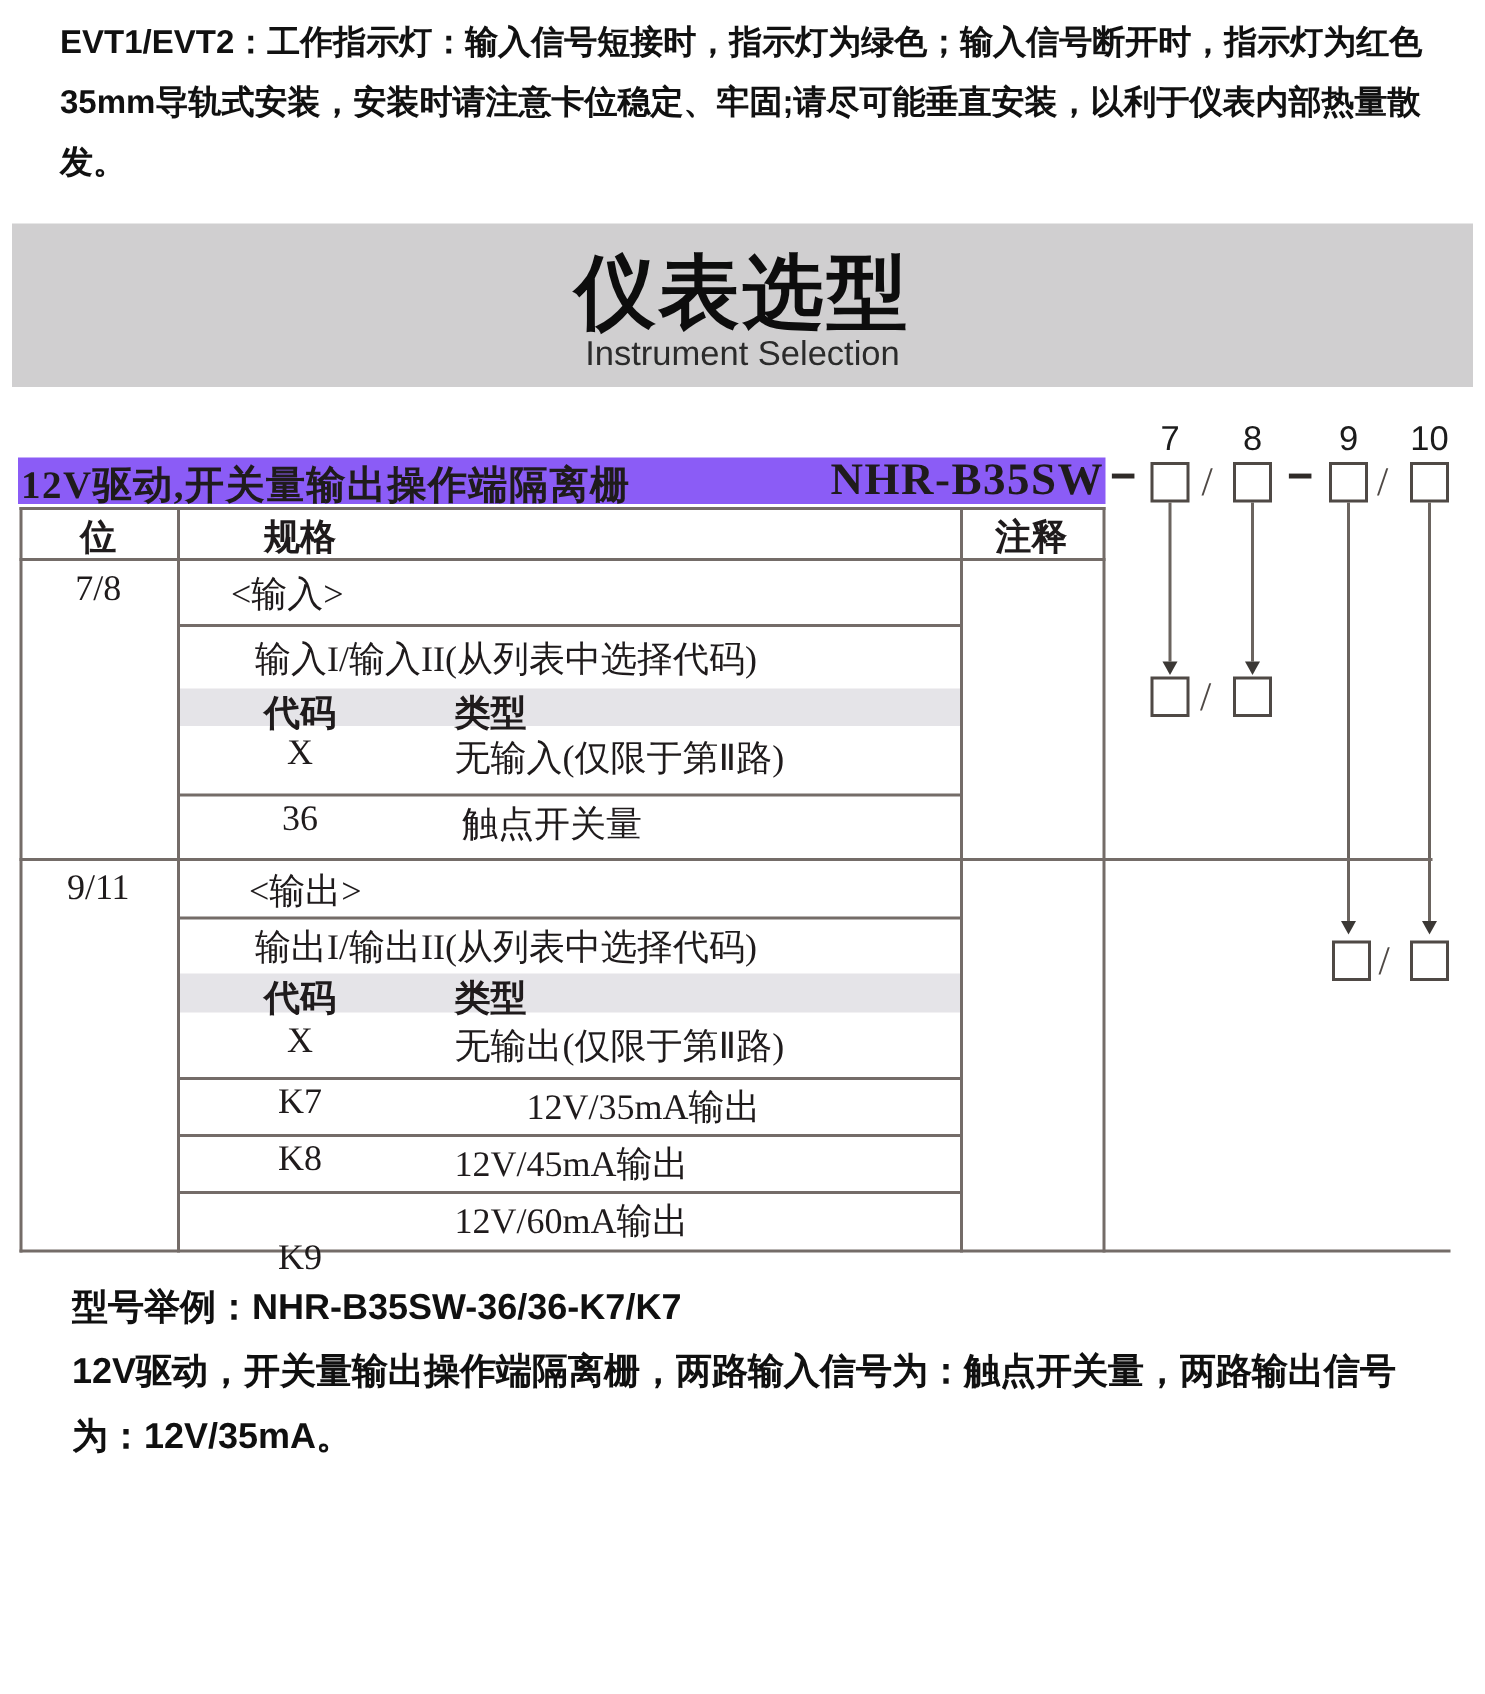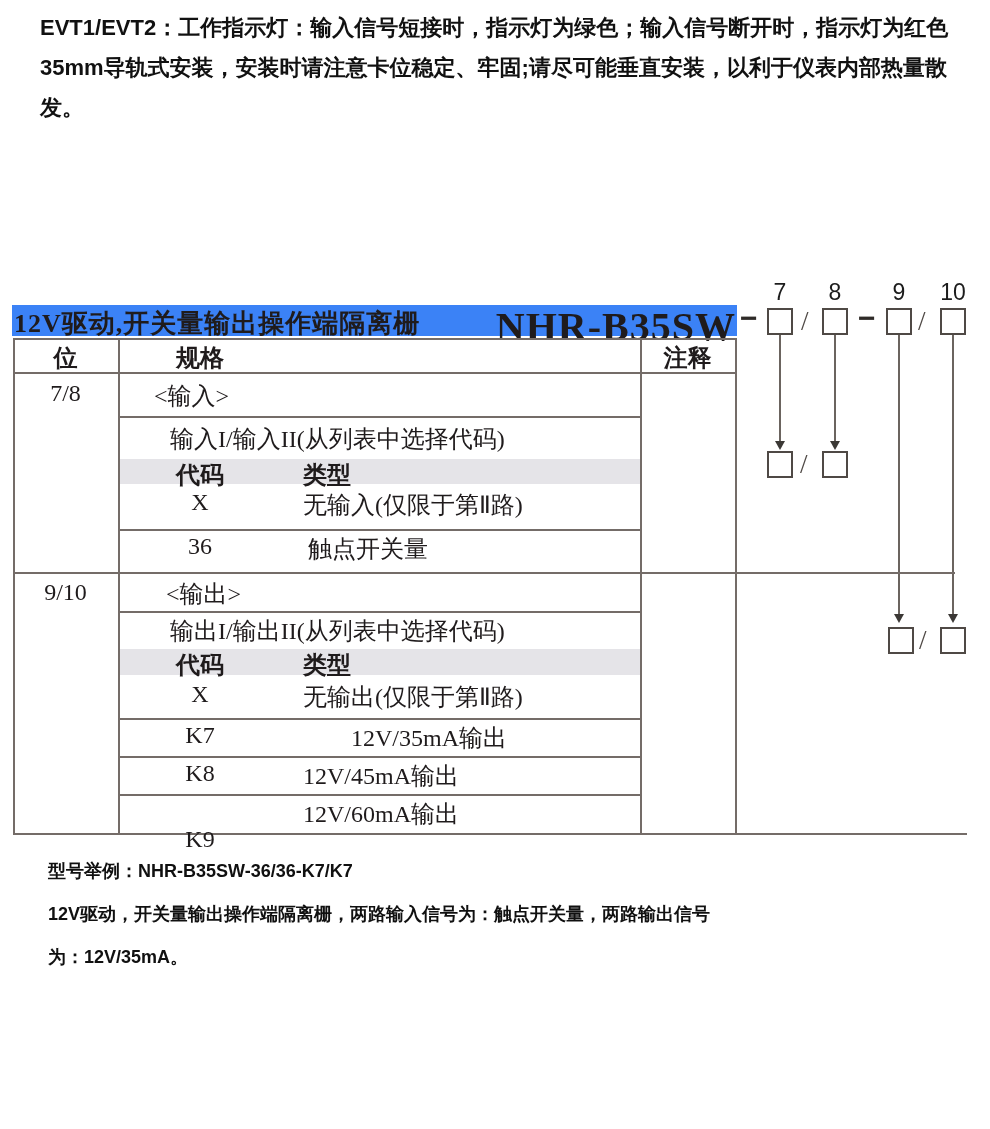--- a/index.html
+++ b/index.html
@@ -9,25 +9,25 @@
   
   .top-notes{position:absolute;left:40px;top:8px;width:920px;
              font-size:22px;font-weight:bold;line-height:40px;color:#111;}
 
   
   .banner{position:absolute;left:8px;width:974px;background:#d0cfd0;text-align:center;}
   .banner .cn{font-size:54px;line-height:56px;font-weight:bold;color:#0d0d0d;letter-spacing:2px;}
   .banner .en{font-size:23px;line-height:24px;color:#2b2b2b;}
 
   
-  .band{position:absolute;left:12px;top:305px;width:725px;height:31px;background:#3b82f6;}
+  .band{position:absolute;left:12px;top:305px;width:725px;height:31px;background:#8b5cf6;}
   .band .prod{position:absolute;left:2px;top:1px;font-family:"Liberation Serif",serif;
               font-size:26px;font-weight:bold;letter-spacing:1px;white-space:nowrap;}
   .band .model{position:absolute;right:1px;top:-2px;font-family:"Liberation Serif",serif;
-               font-size:40px;font-weight:600;letter-spacing:1px;}
+               font-size:30px;font-weight:600;letter-spacing:1px;}
 
   .digit{position:absolute;top:279px;width:26px;text-align:center;
          font-size:23px;color:#1c1c1c;}
   .mbox{position:absolute;width:22px;height:23px;border:2px solid #4f4945;background:#fff;}
   .dash{position:absolute;top:303px;font-size:30px;font-weight:bold;color:#2f2b28;line-height:30px;}
   .slash{position:absolute;font-family:"Liberation Serif",serif;font-size:27px;color:#4f4945;line-height:28px;}
   .vline{position:absolute;width:2px;background:#6b645f;}
   .arr{position:absolute;width:0;height:0;border-left:5px solid transparent;
        border-right:5px solid transparent;border-top:9px solid #3b3835;}
 
@@ -37,32 +37,36 @@
   .subband{position:absolute;left:120px;width:520px;background:#e5e4e8;}
 
   
   .tcell{position:absolute;font-family:"Liberation Serif",serif;font-size:24px;
          white-space:nowrap;color:#1f1b1c;}
   .tbold{font-weight:bold;}
   .ctr{text-align:center;}
 
   
   .example{position:absolute;left:48px;top:850px;width:910px;
-           font-size:18px;font-weight:bold;line-height:43px;color:#101010;}
+           font-size:24px;font-weight:bold;line-height:43px;color:#101010;}
 </style>
 </head>
 <body>
 
 <div id="page">
 
   <div class="top-notes">
     <div>EVT1/EVT2：工作指示灯：输入信号短接时，指示灯为绿色；输入信号断开时，指示灯为红色</div>
     <div>35mm导轨式安装，安装时请注意卡位稳定、牢固;请尽可能垂直安装，以利于仪表内部热量散发。</div>
   </div>
 
+  <div class="banner" style="top:149px;height:109px;">
+    <div class="cn" style="padding-top:18px;">仪表选型</div>
+    <div class="en">Instrument Selection</div>
+  </div>
 
   <div class="band">
     <span class="prod">12V驱动,开关量输出操作端隔离栅</span>
     <span class="model">NHR-B35SW</span>
   </div>
 
   <span class="digit" style="left:767px;">7</span>
   <span class="digit" style="left:822px;">8</span>
   <span class="digit" style="left:886px;">9</span>
   <span class="digit" style="left:940px;">10</span>
@@ -118,21 +122,21 @@
   <div class="tcell ctr" style="left:13px;width:105px;top:380px;">7/8</div>
   <div class="tcell" style="left:154px;top:380px;">&lt;输入&gt;</div>
   <div class="tcell" style="left:170px;top:423px;">输入I/输入II(从列表中选择代码)</div>
   <div class="tcell tbold ctr" style="left:160px;width:80px;top:459px;">代码</div>
   <div class="tcell tbold" style="left:303px;top:459px;">类型</div>
   <div class="tcell ctr" style="left:160px;width:80px;top:489px;">X</div>
   <div class="tcell" style="left:303px;top:489px;">无输入(仅限于第Ⅱ路)</div>
   <div class="tcell ctr" style="left:160px;width:80px;top:533px;">36</div>
   <div class="tcell" style="left:308px;top:533px;">触点开关量</div>
 
-  <div class="tcell ctr" style="left:13px;width:105px;top:579px;">9/10</div>
+  <div class="tcell ctr" style="left:13px;width:105px;top:579px;">9/11</div>
   <div class="tcell" style="left:166px;top:578px;">&lt;输出&gt;</div>
   <div class="tcell" style="left:170px;top:615px;">输出I/输出II(从列表中选择代码)</div>
   <div class="tcell tbold ctr" style="left:160px;width:80px;top:649px;">代码</div>
   <div class="tcell tbold" style="left:303px;top:649px;">类型</div>
   <div class="tcell ctr" style="left:160px;width:80px;top:681px;">X</div>
   <div class="tcell" style="left:303px;top:681px;">无输出(仅限于第Ⅱ路)</div>
   <div class="tcell ctr" style="left:160px;width:80px;top:722px;">K7</div>
   <div class="tcell" style="left:303px;top:722px;margin-left:48px;">12V/35mA输出</div>
   <div class="tcell ctr" style="left:160px;width:80px;top:760px;">K8</div>
   <div class="tcell" style="left:303px;top:760px;">12V/45mA输出</div>

